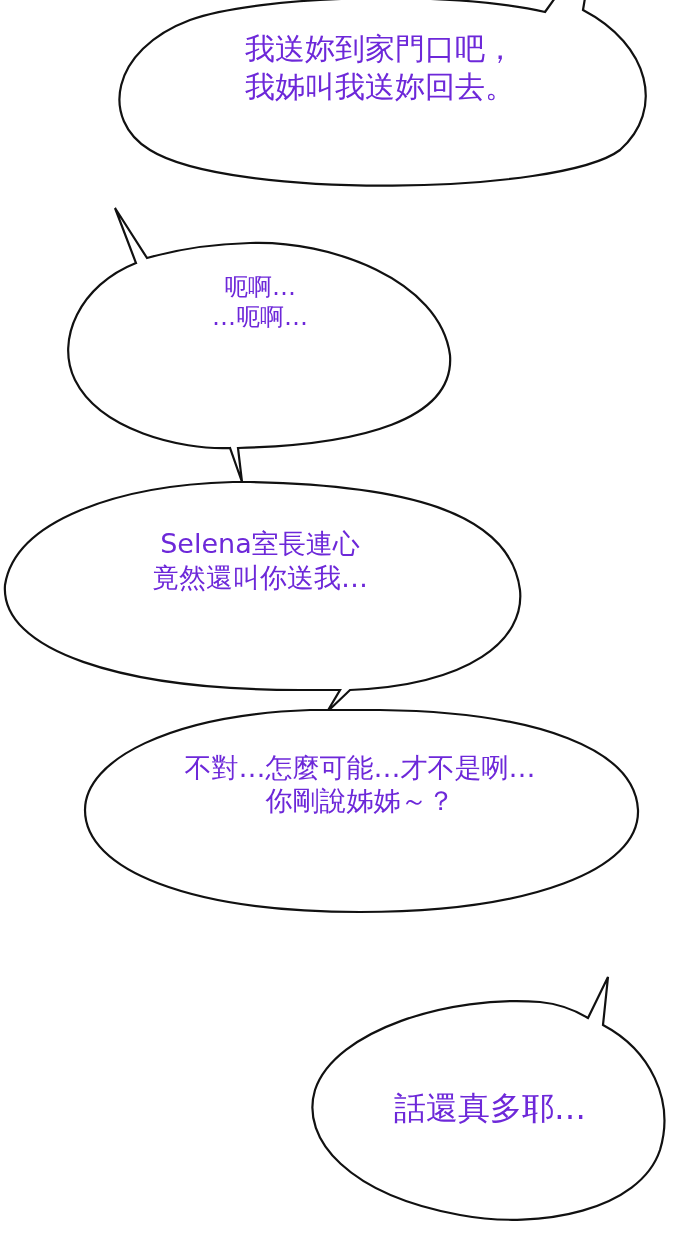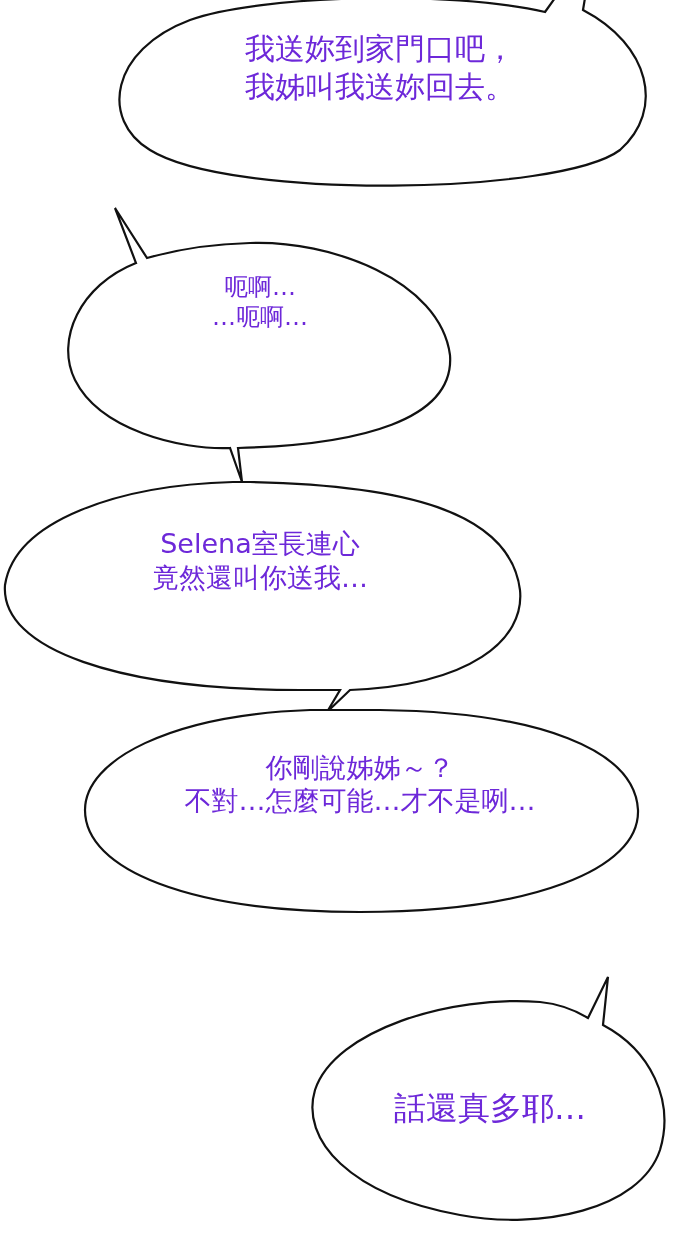--- a/index.html
+++ b/index.html
@@ -36,19 +36,19 @@
   <div>呃啊…</div>
   <div>…呃啊…</div>
 </div>
 
 <div class="txt" style="left:90px; top:527px; width:340px; font-size:27px; line-height:1.25;">
   <div>Selena室長連心</div>
   <div>竟然還叫你送我…</div>
 </div>
 
 <div class="txt" style="left:100px; top:752px; width:520px; font-size:27px; line-height:1.22;">
+  <div>不對…怎麼可能…才不是咧…</div>
   <div>你剛說姊姊～？</div>
-  <div>不對…怎麼可能…才不是咧…</div>
 </div>
 
 <div class="txt" style="left:360px; top:1088px; width:260px; font-size:32px;">
   <div>話還真多耶…</div>
 </div>
 
 </body></html>

